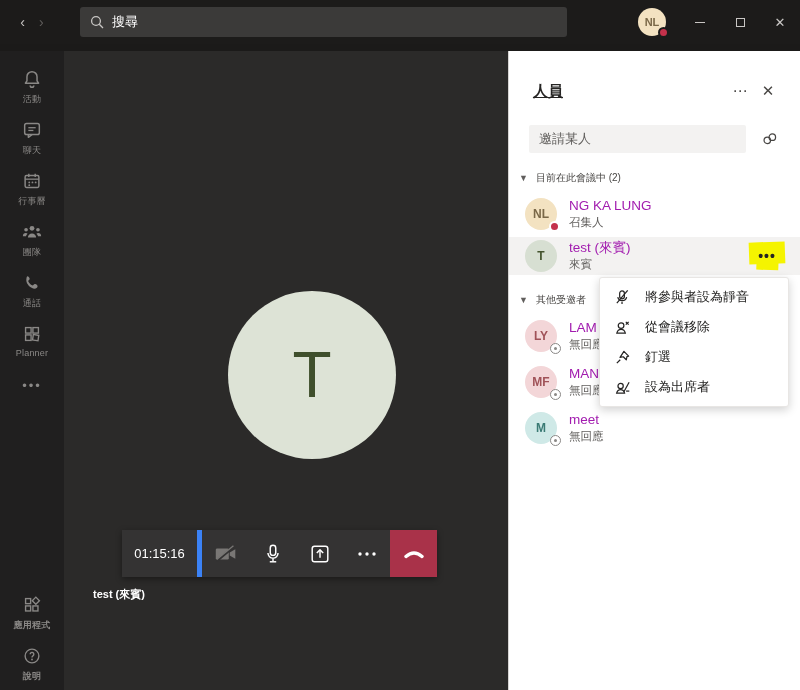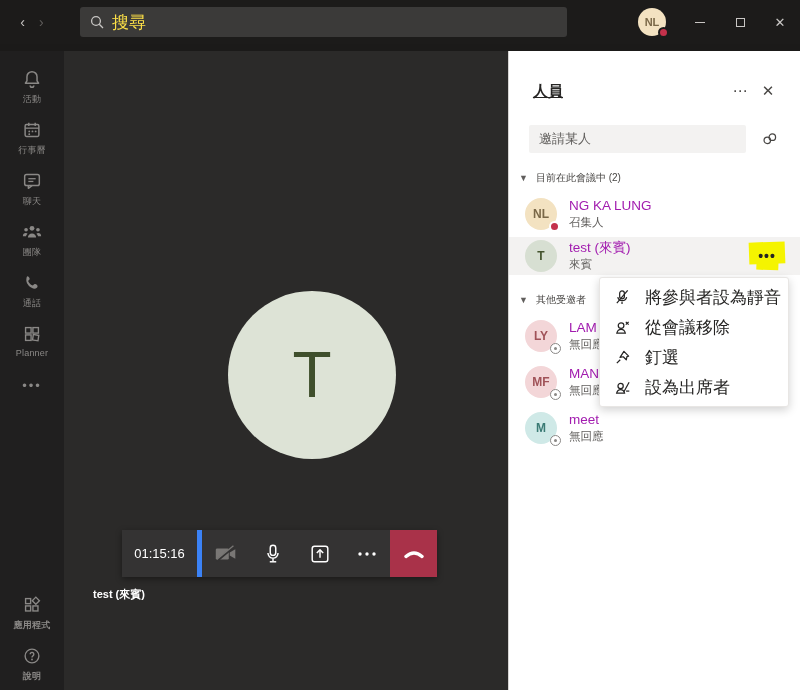--- a/index.html
+++ b/index.html
@@ -7,21 +7,21 @@
     font-family:"Liberation Sans","DejaVu Sans",sans-serif; }
 
   
   .topbar { position:relative; height:44px; background:#1c1b1a; display:flex; align-items:center; }
   .navbtns { width:64px; display:flex; justify-content:center; gap:14px; }
   .chev { font-size:14px; line-height:1; cursor:pointer; }
   .chev.back { color:#c8c6c4; }
   .chev.fwd { color:#605e5c; }
   .searchbox { width:487px; height:30px; margin-left:16px; background:#3b3a39;
     border-radius:3px; display:flex; align-items:center; padding:0 10px; gap:8px; }
-  .searchbox .ph { color:#fde047; font-size:17px; }
+  .searchbox .ph { color:#ffffff; font-size:13px; }
   .topbar-right { position:absolute; right:0; top:0; height:44px; display:flex; align-items:center; }
   .me-avatar { position:relative; width:28px; height:28px; border-radius:50%;
     background:#f3e2c1; color:#7a6848; font-size:11px; font-weight:bold;
     display:flex; align-items:center; justify-content:center; margin-right:14px; cursor:pointer; }
   .me-avatar .dot { position:absolute; right:-3px; bottom:-2px; width:11px; height:11px;
     border-radius:50%; background:#c4314b; border:2px solid #1c1b1a; }
   .winbtn { width:40px; height:44px; display:flex; align-items:center; justify-content:center;
     color:#c8c6c4; cursor:pointer; }
   .ic-min { width:10px; border-top:1px solid #c8c6c4; }
   .ic-max { width:9px; height:9px; border:1px solid #c8c6c4; }
@@ -95,21 +95,21 @@
   .hl-mark::after { content:""; position:absolute; left:7px; top:18px; width:22px; height:10px;
     background:#f5f400; transform:rotate(4deg); }
   .row-more .dots { position:relative; color:#252423; font-size:14px; font-weight:bold; letter-spacing:1px; }
 
   
   .ctx-menu { position:absolute; left:90px; top:226px; width:190px; background:#fff;
     border:1px solid #e8e6e4; border-radius:3px; box-shadow:0 3px 10px rgba(0,0,0,.18); z-index:20;
     padding:4px 0; }
   .ctx-item { display:flex; align-items:center; gap:14px; height:30px; padding:0 14px; cursor:pointer; }
   .ctx-item svg { flex:none; }
-  .ctx-label { font-size:17px; color:#252423; white-space:nowrap; }
+  .ctx-label { font-size:13px; color:#252423; white-space:nowrap; }
 </style>
 </head>
 <body>
 
 <div class="topbar">
   <div class="navbtns">
     <span class="chev back">‹</span>
     <span class="chev fwd">›</span>
   </div>
   <div class="searchbox">
@@ -139,47 +139,47 @@
 <div class="app">
 
   <div class="rail">
 
     <div class="rail-item">
       <svg width="22" height="22" viewBox="0 0 24 24">
         <path d="M12 4a5.5 5.5 0 0 0-5.5 5.5V14l-1.7 2.6h14.4L17.5 14V9.5A5.5 5.5 0 0 0 12 4z" fill="none" stroke="#8a8886" stroke-width="1.6" stroke-linejoin="round"></path>
         <path d="M10 19a2 2 0 0 0 4 0" fill="none" stroke="#8a8886" stroke-width="1.6"></path>
       </svg>
       <span class="rail-label">活動</span>
+    </div>
+
+    <div class="rail-item">
+      <svg width="22" height="22" viewBox="0 0 24 24">
+        <rect x="4" y="5" width="16" height="12" rx="2" fill="none" stroke="#8a8886" stroke-width="1.6"></rect>
+        <path d="M8 17v3l4-3" fill="none" stroke="#8a8886" stroke-width="1.6" stroke-linejoin="round"></path>
+        <line x1="8" y1="9.5" x2="16" y2="9.5" stroke="#8a8886" stroke-width="1.4"></line>
+        <line x1="8" y1="12.5" x2="13.5" y2="12.5" stroke="#8a8886" stroke-width="1.4"></line>
+      </svg>
+      <span class="rail-label">聊天</span>
     </div>
 
     <div class="rail-item">
       <svg width="22" height="22" viewBox="0 0 24 24">
         <rect x="4.5" y="6" width="15" height="13" rx="1.5" fill="none" stroke="#8a8886" stroke-width="1.6"></rect>
         <line x1="4.5" y1="10" x2="19.5" y2="10" stroke="#8a8886" stroke-width="1.4"></line>
         <line x1="8.5" y1="4" x2="8.5" y2="7.5" stroke="#8a8886" stroke-width="1.6"></line>
         <line x1="15.5" y1="4" x2="15.5" y2="7.5" stroke="#8a8886" stroke-width="1.6"></line>
         <circle cx="9" cy="13.5" r="1" fill="#8a8886"></circle>
           <circle cx="12.5" cy="13.5" r="1" fill="#8a8886"></circle>
         <circle cx="16" cy="13.5" r="1" fill="#8a8886"></circle>
           <circle cx="9" cy="16.5" r="1" fill="#8a8886"></circle>
       </svg>
       <span class="rail-label">行事曆</span>
     </div>
 
     <div class="rail-item">
-      <svg width="22" height="22" viewBox="0 0 24 24">
-        <rect x="4" y="5" width="16" height="12" rx="2" fill="none" stroke="#8a8886" stroke-width="1.6"></rect>
-        <path d="M8 17v3l4-3" fill="none" stroke="#8a8886" stroke-width="1.6" stroke-linejoin="round"></path>
-        <line x1="8" y1="9.5" x2="16" y2="9.5" stroke="#8a8886" stroke-width="1.4"></line>
-        <line x1="8" y1="12.5" x2="13.5" y2="12.5" stroke="#8a8886" stroke-width="1.4"></line>
-      </svg>
-      <span class="rail-label">聊天</span>
-    </div>
-
-    <div class="rail-item">
       <svg width="24" height="22" viewBox="0 0 26 24">
         <circle cx="13" cy="8" r="2.6" fill="#8a8886"></circle>
         <circle cx="6.5" cy="9.5" r="2" fill="#8a8886"></circle>
         <circle cx="19.5" cy="9.5" r="2" fill="#8a8886"></circle>
         <path d="M8.5 18c0-2.6 2-4.5 4.5-4.5s4.5 1.9 4.5 4.5z" fill="#8a8886"></path>
         <path d="M3 16.5c0-2 1.4-3.4 3.2-3.4 .8 0 1.5.2 2 .7-1 .9-1.6 2-1.8 2.7z" fill="#8a8886"></path>
         <path d="M23 16.5c0-2-1.4-3.4-3.2-3.4-.8 0-1.5.2-2 .7 1 .9 1.6 2 1.8 2.7z" fill="#8a8886"></path>
       </svg>
       <span class="rail-label">團隊</span>
     </div>

